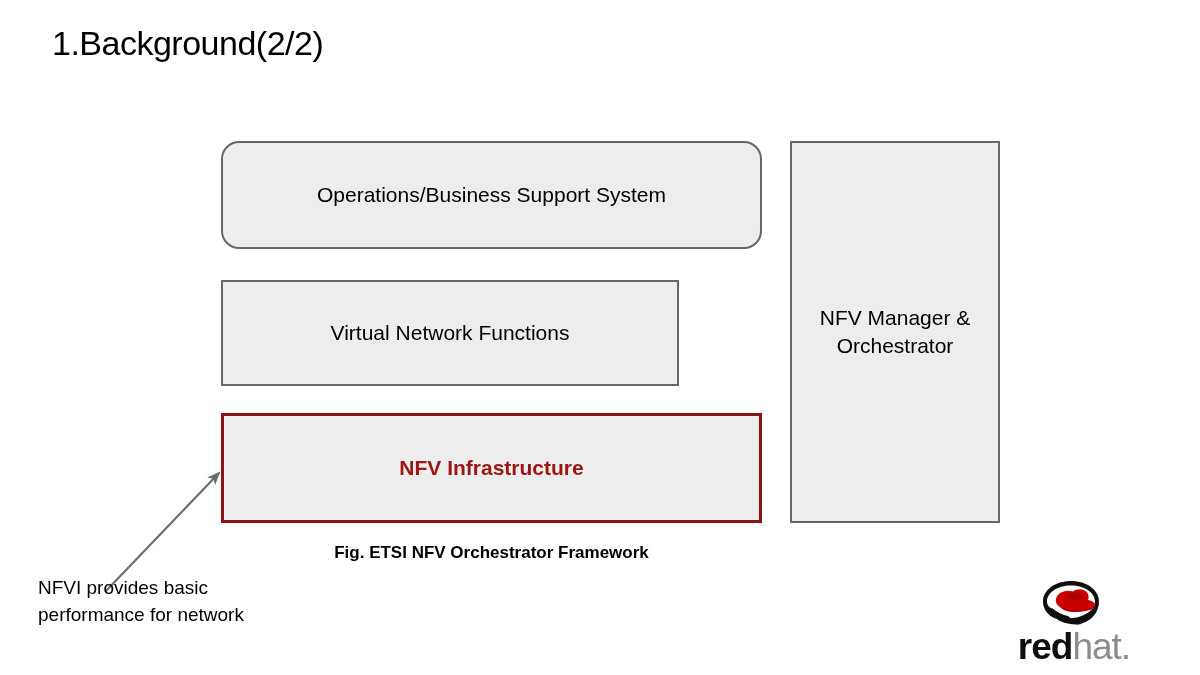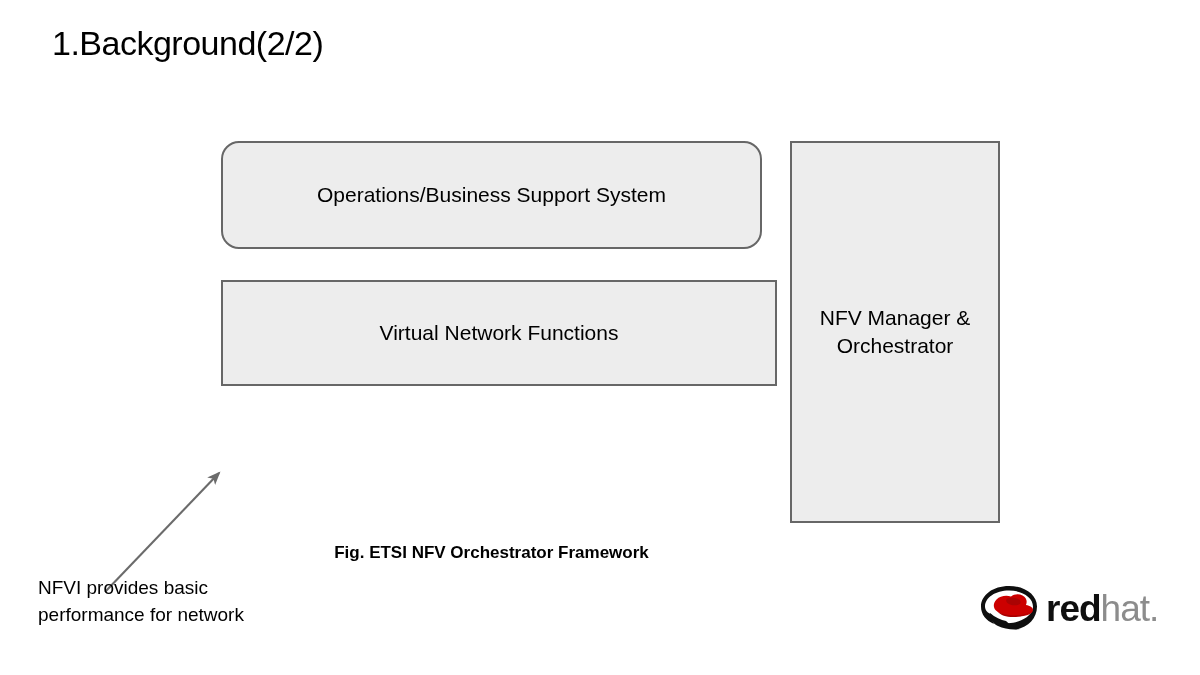--- a/index.html
+++ b/index.html
@@ -44,21 +44,21 @@
     font-size: 21px;
     line-height: 1.32;
   }
   .arch-box.highlight {
     border: 3px solid #8d1414;
     color: #9c1414;
     font-weight: bold;
   }
 
   #box-oss   { left: 221px; top: 141px; width: 541px; height: 108px; border-radius: 18px; }
-  #box-vnf   { left: 221px; top: 280px; width: 556px; height: 106px; }
+  #box-vnf   { left: 221px; top: 280px; width: 458px; height: 106px; }
   #box-nfvi  { left: 221px; top: 413px; width: 541px; height: 110px; }
   #box-mano  { left: 790px; top: 141px; width: 210px; height: 382px; }
 
   
   #fig-caption {
     position: absolute;
     left: 221px;
     top: 543px;
     width: 541px;
     text-align: center;
@@ -91,20 +91,21 @@
 
   
   #redhat-logo {
     position: absolute;
     left: 978px;
     top: 578px;
     width: 186px;
     height: 60px;
     display: flex;
     align-items: center;
+    flex-direction: column;
   }
   #shadowman { width: 62px; height: 50px; flex: none; }
   #logo-wordmark {
     margin-left: 6px;
     font-size: 37px;
     line-height: 1;
     letter-spacing: -1px;
     white-space: nowrap;
   }
   #logo-red { font-weight: bold; color: #0f0f0f; }
@@ -119,20 +120,23 @@
   <div id="slide-title">1.Background(2/2)</div>
 
   <div class="arch-box" id="box-oss">
     <span>Operations/Business Support System</span>
   </div>
 
   <div class="arch-box" id="box-vnf">
     <span>Virtual Network Functions</span>
   </div>
 
+  <div class="arch-box highlight" id="box-nfvi">
+    <span>NFV Infrastructure</span>
+  </div>
 
   <div class="arch-box" id="box-mano">
     <span>
       <span>NFV Manager &amp;</span><br>
       <span>Orchestrator</span>
     </span>
   </div>
 
   <div id="fig-caption">Fig. ETSI NFV Orchestrator Framework</div>
 

